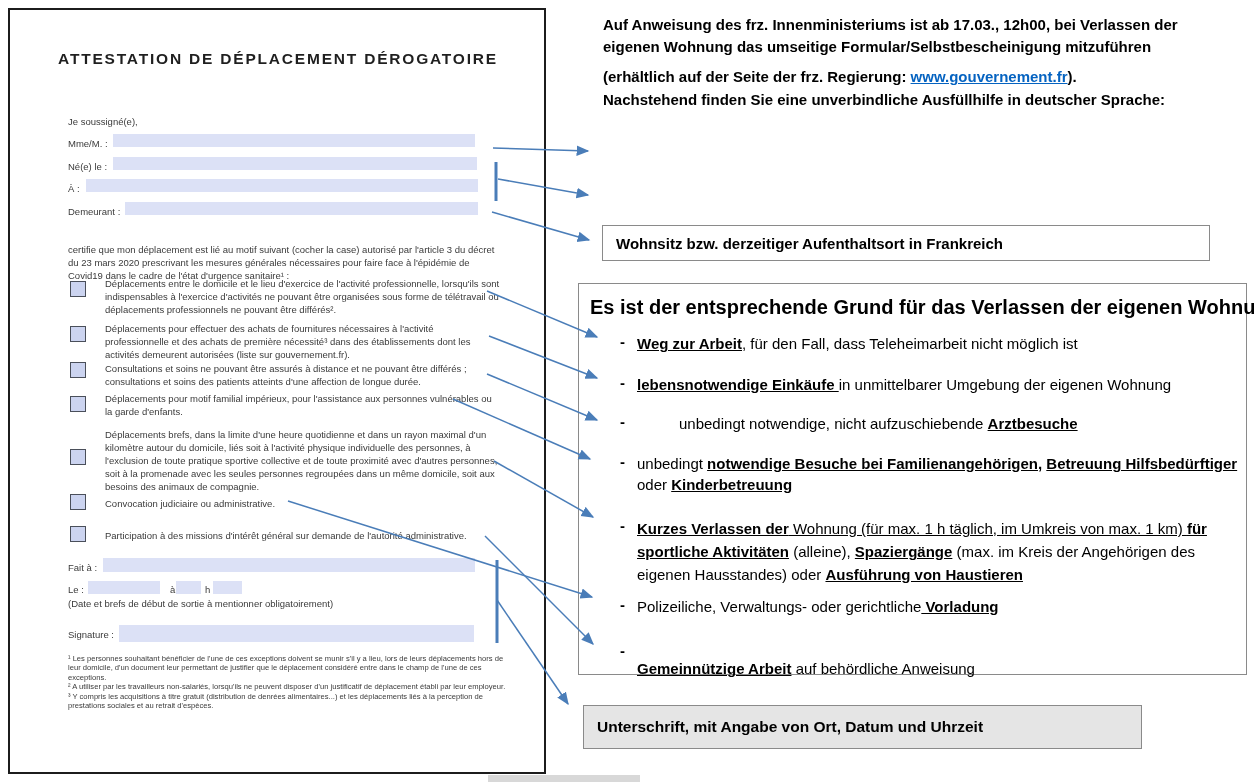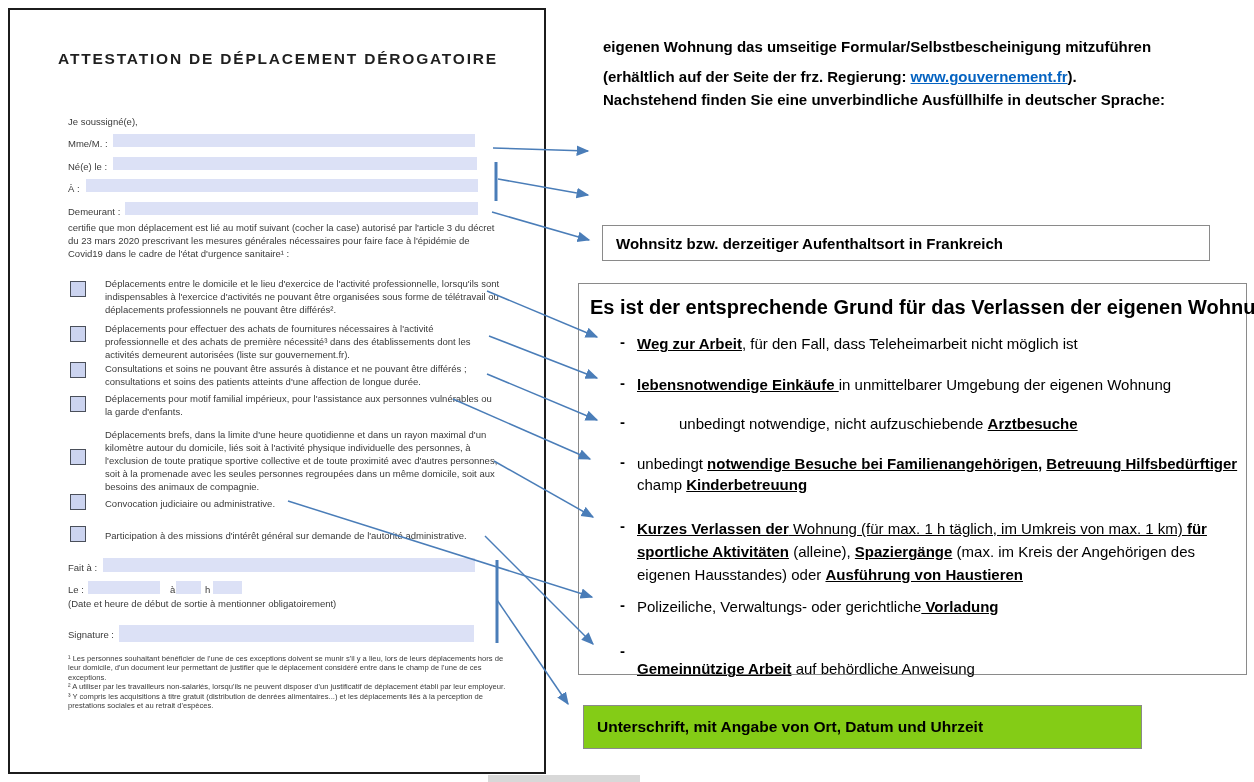--- a/index.html
+++ b/index.html
@@ -22,21 +22,21 @@
   .lblbox{position:absolute;border:1.6px solid #8a8a8a;background:#fff;display:flex;align-items:center;box-sizing:border-box;
           font-size:15px;font-weight:bold;color:#000;padding-left:13px;white-space:nowrap;}
   .bigbox{position:absolute;left:578px;top:283px;width:669px;height:392px;border:1.6px solid #8a8a8a;box-sizing:border-box;background:#fff;}
   .bbhead{position:absolute;left:590px;top:296px;font-size:20px;font-weight:bold;color:#000;white-space:nowrap;}
   .bdash{position:absolute;left:620px;font-size:15px;font-weight:bold;color:#000;}
   .bullet{position:absolute;left:637px;width:605px;font-size:15px;color:#000;line-height:21px;}
   .b{font-weight:bold;}
   .u{text-decoration:underline;}
   .lnk{color:#0563c1;text-decoration:underline;cursor:pointer;}
   .sigbox{position:absolute;left:583px;top:705px;width:559px;height:44px;border:1.6px solid #8a8a8a;box-sizing:border-box;
-          display:flex;align-items:center;padding-left:13px;font-size:15.5px;font-weight:bold;color:#000;white-space:nowrap;background:#84cc16;}
+          display:flex;align-items:center;padding-left:13px;font-size:15.5px;font-weight:bold;color:#000;white-space:nowrap;background:#e5e5e5;}
   .arrows{position:absolute;left:0;top:0;width:1254px;height:782px;pointer-events:none;}
   .strip{position:absolute;left:488px;top:775px;width:152px;height:7px;background:#d8d8d8;}
 </style>
 </head>
 <body>
 
 <div class="canvas">
 
   <div class="page"></div>
 
@@ -49,21 +49,21 @@
 
   <div class="ftx" style="left:68px;top:160px;">Né(e) le :</div>
   <div class="fld" style="left:113px;top:157px;width:364px;height:13px;"></div>
 
   <div class="ftx" style="left:68px;top:182px;">À :</div>
   <div class="fld" style="left:86px;top:179px;width:392px;height:13px;"></div>
 
   <div class="ftx" style="left:68px;top:205px;">Demeurant :</div>
   <div class="fld" style="left:125px;top:202px;width:353px;height:13px;"></div>
 
-  <div class="ftx" style="left:68px;top:221px;width:430px;">certifie que mon déplacement est lié au motif suivant (cocher la case) autorisé par l'article 3 du décret du 23 mars 2020 prescrivant les mesures générales nécessaires pour faire face à l'épidémie de Covid19 dans le cadre de l'état d'urgence sanitaire¹ :</div>
+  <div class="ftx" style="left:68px;top:243px;width:430px;">certifie que mon déplacement est lié au motif suivant (cocher la case) autorisé par l'article 3 du décret du 23 mars 2020 prescrivant les mesures générales nécessaires pour faire face à l'épidémie de Covid19 dans le cadre de l'état d'urgence sanitaire¹ :</div>
 
   <div class="cbx" style="left:70px;top:281px;"></div>
   <div class="ftx" style="left:105px;top:277px;width:395px;">Déplacements entre le domicile et le lieu d'exercice de l'activité professionnelle, lorsqu'ils sont indispensables à l'exercice d'activités ne pouvant être organisées sous forme de télétravail ou déplacements professionnels ne pouvant être différés².</div>
 
   <div class="cbx" style="left:70px;top:326px;"></div>
   <div class="ftx" style="left:105px;top:322px;width:395px;">Déplacements pour effectuer des achats de fournitures nécessaires à l'activité professionnelle et des achats de première nécessité³ dans des établissements dont les activités demeurent autorisées (liste sur gouvernement.fr).</div>
 
   <div class="cbx" style="left:70px;top:362px;"></div>
   <div class="ftx" style="left:105px;top:362px;width:395px;">Consultations et soins ne pouvant être assurés à distance et ne pouvant être différés ; consultations et soins des patients atteints d'une affection de longue durée.</div>
 
@@ -81,31 +81,32 @@
 
   <div class="ftx" style="left:68px;top:561px;">Fait à :</div>
   <div class="fld" style="left:103px;top:558px;width:372px;height:14px;"></div>
 
   <div class="ftx" style="left:68px;top:583px;">Le :</div>
   <div class="fld" style="left:88px;top:581px;width:72px;height:13px;"></div>
   <div class="ftx" style="left:170px;top:583px;">à</div>
   <div class="fld" style="left:176px;top:581px;width:25px;height:13px;"></div>
   <div class="ftx" style="left:205px;top:583px;">h</div>
   <div class="fld" style="left:213px;top:581px;width:29px;height:13px;"></div>
-  <div class="ftx" style="left:68px;top:597px;width:430px;">(Date et heure de début de sortie à mentionner obligatoirement)</div>
+  <div class="ftx" style="left:68px;top:597px;width:430px;">(Date et brefs de début de sortie à mentionner obligatoirement)</div>
 
   <div class="ftx" style="left:68px;top:628px;">Signature :</div>
   <div class="fld" style="left:119px;top:625px;width:355px;height:17px;"></div>
 
   <div class="fnote">
     <p>¹ Les personnes souhaitant bénéficier de l'une de ces exceptions doivent se munir s'il y a lieu, lors de leurs déplacements hors de leur domicile, d'un document leur permettant de justifier que le déplacement considéré entre dans le champ de l'une de ces exceptions.</p>
     <p>² A utiliser par les travailleurs non-salariés, lorsqu'ils ne peuvent disposer d'un justificatif de déplacement établi par leur employeur.</p>
     <p>³ Y compris les acquisitions à titre gratuit (distribution de denrées alimentaires...) et les déplacements liés à la perception de prestations sociales et au retrait d'espèces.</p>
   </div>
 
+  <div class="g-line g-bold" style="top:14px;"><span>Auf Anweisung des frz. Innenministeriums ist ab 17.03., 12h00, bei Verlassen der</span></div>
   <div class="g-line g-bold" style="top:36px;"><span>eigenen Wohnung das umseitige Formular/Selbstbescheinigung mitzuführen</span></div>
   <div class="g-line g-bold" style="top:58px;margin-top:8px;"><span>(erhältlich auf der Seite der frz. Regierung: </span><span class="lnk">www.gouvernement.fr</span><span>).</span></div>
 
   <div class="g-line g-bold" style="top:89px;">Nachstehend finden Sie eine unverbindliche Ausfüllhilfe in deutscher Sprache:</div>
 
   <div class="lblbox" style="left:602px;top:225px;width:608px;height:36px;">
     <span>Wohnsitz bzw. derzeitiger Aufenthaltsort in Frankreich</span>
   </div>
 
   <div class="bigbox"></div>
@@ -114,21 +115,21 @@
   <span class="bdash" style="top:333px;">-</span>
   <div class="bullet" style="top:333px;"><span class="b u">Weg zur Arbeit</span><span>, für den Fall, dass Teleheimarbeit nicht möglich ist</span></div>
 
   <span class="bdash" style="top:374px;">-</span>
   <div class="bullet" style="top:374px;"><span class="b u">lebensnotwendige Einkäufe </span><span>in unmittelbarer Umgebung der eigenen Wohnung</span></div>
 
   <span class="bdash" style="top:413px;">-</span>
   <div class="bullet" style="top:413px;margin-left:42px;"><span>unbedingt notwendige, nicht aufzuschiebende </span><span class="b u">Arztbesuche</span></div>
 
   <span class="bdash" style="top:453px;">-</span>
-  <div class="bullet" style="top:453px;"><span>unbedingt </span><span class="b u">notwendige Besuche bei Familienangehörigen</span><span class="b">, </span><span class="b u">Betreuung Hilfsbedürftiger </span><span>champ </span><span class="b u">Kinderbetreuung</span></div>
+  <div class="bullet" style="top:453px;"><span>unbedingt </span><span class="b u">notwendige Besuche bei Familienangehörigen</span><span class="b">, </span><span class="b u">Betreuung Hilfsbedürftiger </span><span>oder </span><span class="b u">Kinderbetreuung</span></div>
 
   <span class="bdash" style="top:517px;">-</span>
   <div class="bullet" style="top:517px;line-height:23px;"><span class="b u">Kurzes Verlassen der</span><span class="u"> Wohnung (für max. 1 h täglich, im Umkreis von max. 1 km) </span><span class="b u">für sportliche Aktivitäten</span><span> (alleine), </span><span class="b u">Spaziergänge</span><span> (max. im Kreis der Angehörigen des eigenen Hausstandes) oder </span><span class="b u">Ausführung von Haustieren</span></div>
 
   <span class="bdash" style="top:596px;">-</span>
   <div class="bullet" style="top:596px;"><span>Polizeiliche, Verwaltungs- oder gerichtliche</span><span class="b u"> Vorladung</span></div>
 
   <span class="bdash" style="top:642px;">-</span>
   <div class="bullet" style="top:658px;"><span class="b u">Gemeinnützige Arbeit</span><span> auf behördliche Anweisung</span></div>
 

